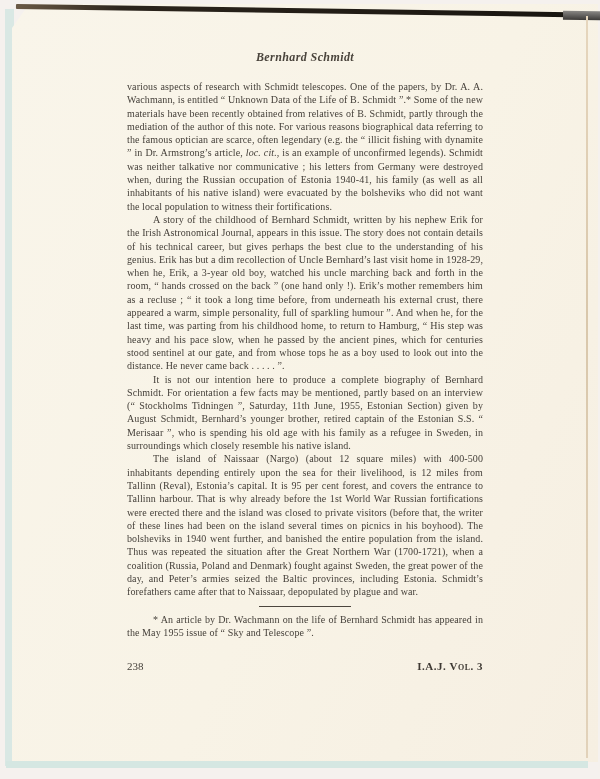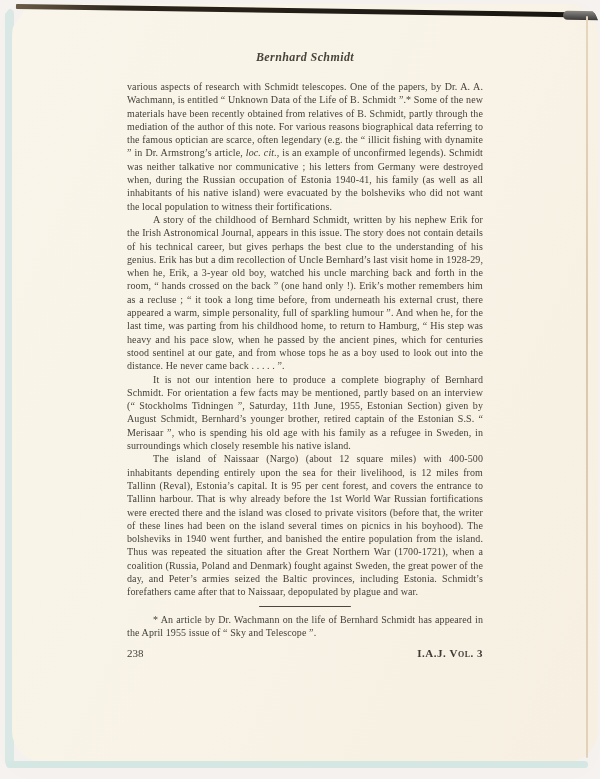--- a/index.html
+++ b/index.html
@@ -1,15 +1,15 @@
 <!DOCTYPE html>
 <html><head>
 <meta charset="utf-8">
 <style>
-  * { margin: 0; padding: 0; box-sizing: border-box; border-radius: 31px; }
+  * { margin: 0; padding: 0; box-sizing: border-box; }
   html, body { width: 600px; height: 779px; }
   body {
     font-family: "Liberation Serif", "DejaVu Serif", serif;
     background: #f6f2ef;
     position: relative;
     overflow: hidden;
   }
   .scan { position: absolute; inset: 0; width: 600px; height: 779px; background: #f5f1ee; }
 
   
@@ -63,21 +63,21 @@
     text-align: justify;
     letter-spacing: 0.1px;
   }
   .body-text p.indented { text-indent: 26px; }
   .footnote-rule {
     width: 92px; height: 0; margin: 7px auto 6px auto;
     border-top: 1.5px solid #4c463e;
   }
   .footnote { text-align: justify; text-indent: 26px; letter-spacing: 0.1px; }
   .footer-row {
-    margin-top: 8px; display: flex; justify-content: space-between;
+    margin-top: 21px; display: flex; justify-content: space-between;
     font-size: 11px; color: #433e38;
   }
   .footer-row .journal { letter-spacing: 0.5px; font-weight: bold; color: #3e3933; }
 </style>
 </head>
 <body>
 
 <div class="scan">
   <div class="blue-left"></div>
   <div class="blue-bottom"></div>
@@ -92,20 +92,20 @@
 
     <div class="body-text">
       <p><span>various aspects of research with Schmidt telescopes. One of the papers, by Dr. A. A. Wachmann, is entitled “ Unknown Data of the Life of B. Schmidt ”.* Some of the new materials have been recently obtained from relatives of B. Schmidt, partly through the mediation of the author of this note. For various reasons biographical data referring to the famous optician are scarce, often legendary (e.g. the “ illicit fishing with dynamite ” in Dr. Armstrong’s article, </span><span style="font-style: italic;">loc. cit.,</span><span> is an example of unconfirmed legends). Schmidt was neither talkative nor communicative ; his letters from Germany were destroyed when, during the Russian occupation of Estonia 1940-41, his family (as well as all inhabitants of his native island) were evacuated by the bolsheviks who did not want the local population to witness their fortifications.</span></p>
       <p class="indented"><span>A story of the childhood of Bernhard Schmidt, written by his nephew Erik for the Irish Astronomical Journal, appears in this issue. The story does not contain details of his technical career, but gives perhaps the best clue to the understanding of his genius. Erik has but a dim recollection of Uncle Bernhard’s last visit home in 1928-29, when he, Erik, a 3-year old boy, watched his uncle marching back and forth in the room, “ hands crossed on the back ” (one hand only !). Erik’s mother remembers him as a recluse ; “ it took a long time before, from underneath his external crust, there appeared a warm, simple personality, full of sparkling humour ”. And when he, for the last time, was parting from his childhood home, to return to Hamburg, “ His step was heavy and his pace slow, when he passed by the ancient pines, which for centuries stood sentinel at our gate, and from whose tops he as a boy used to look out into the distance. He never came back . . . . . ”.</span></p>
       <p class="indented"><span>It is not our intention here to produce a complete biography of Bernhard Schmidt. For orientation a few facts may be mentioned, partly based on an interview (“ Stockholms Tidningen ”, Saturday, 11th June, 1955, Estonian Section) given by August Schmidt, Bernhard’s younger brother, retired captain of the Estonian S.S. “ Merisaar ”, who is spending his old age with his family as a refugee in Sweden, in surroundings which closely resemble his native island.</span></p>
       <p class="indented"><span>The island of Naissaar (Nargo) (about 12 square miles) with 400-500 inhabitants depending entirely upon the sea for their livelihood, is 12 miles from Tallinn (Reval), Estonia’s capital. It is 95 per cent forest, and covers the entrance to Tallinn harbour. That is why already before the 1st World War Russian fortifications were erected there and the island was closed to private visitors (before that, the writer of these lines had been on the island several times on picnics in his boyhood). The bolsheviks in 1940 went further, and banished the entire population from the island. Thus was repeated the situation after the Great Northern War (1700-1721), when a coalition (Russia, Poland and Denmark) fought against Sweden, the great power of the day, and Peter’s armies seized the Baltic provinces, including Estonia. Schmidt’s forefathers came after that to Naissaar, depopulated by plague and war.</span></p>
     </div>
 
     <div class="footnote-rule"></div>
 
-    <p class="footnote"><span>* An article by Dr. Wachmann on the life of Bernhard Schmidt has appeared in the April 1955 issue of “ Sky and Telescope ”.</span></p>
+    <p class="footnote"><span>* An article by Dr. Wachmann on the life of Bernhard Schmidt has appeared in the May 1955 issue of “ Sky and Telescope ”.</span></p>
 
     <div class="footer-row">
       <span class="page-number">238</span>
       <span class="journal"><span>I.A.J. </span><span style="font-variant: small-caps; font-family: Liberation Serif, serif;">Vol.</span><span> 3</span></span>
     </div>
   </div>
 </div>
 
 </body></html>

